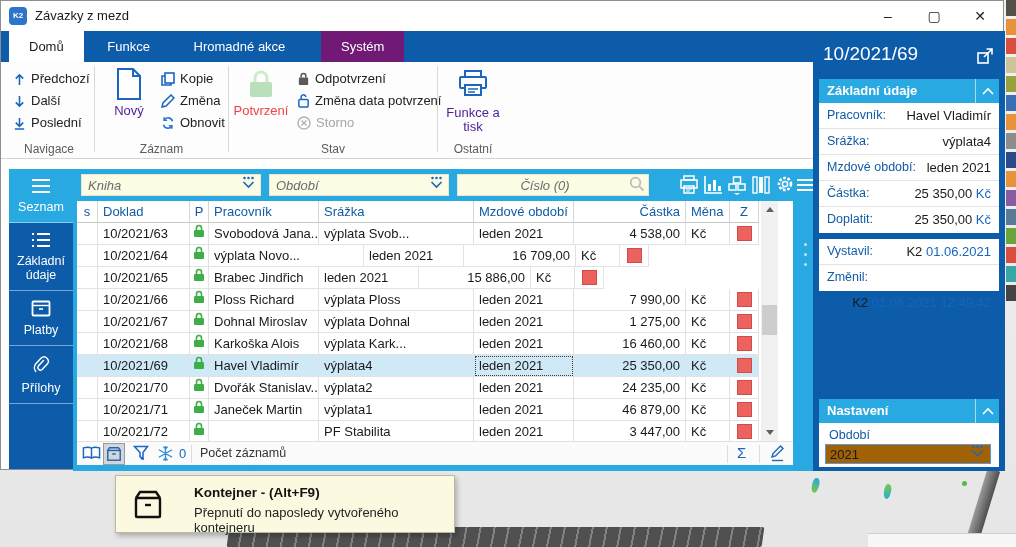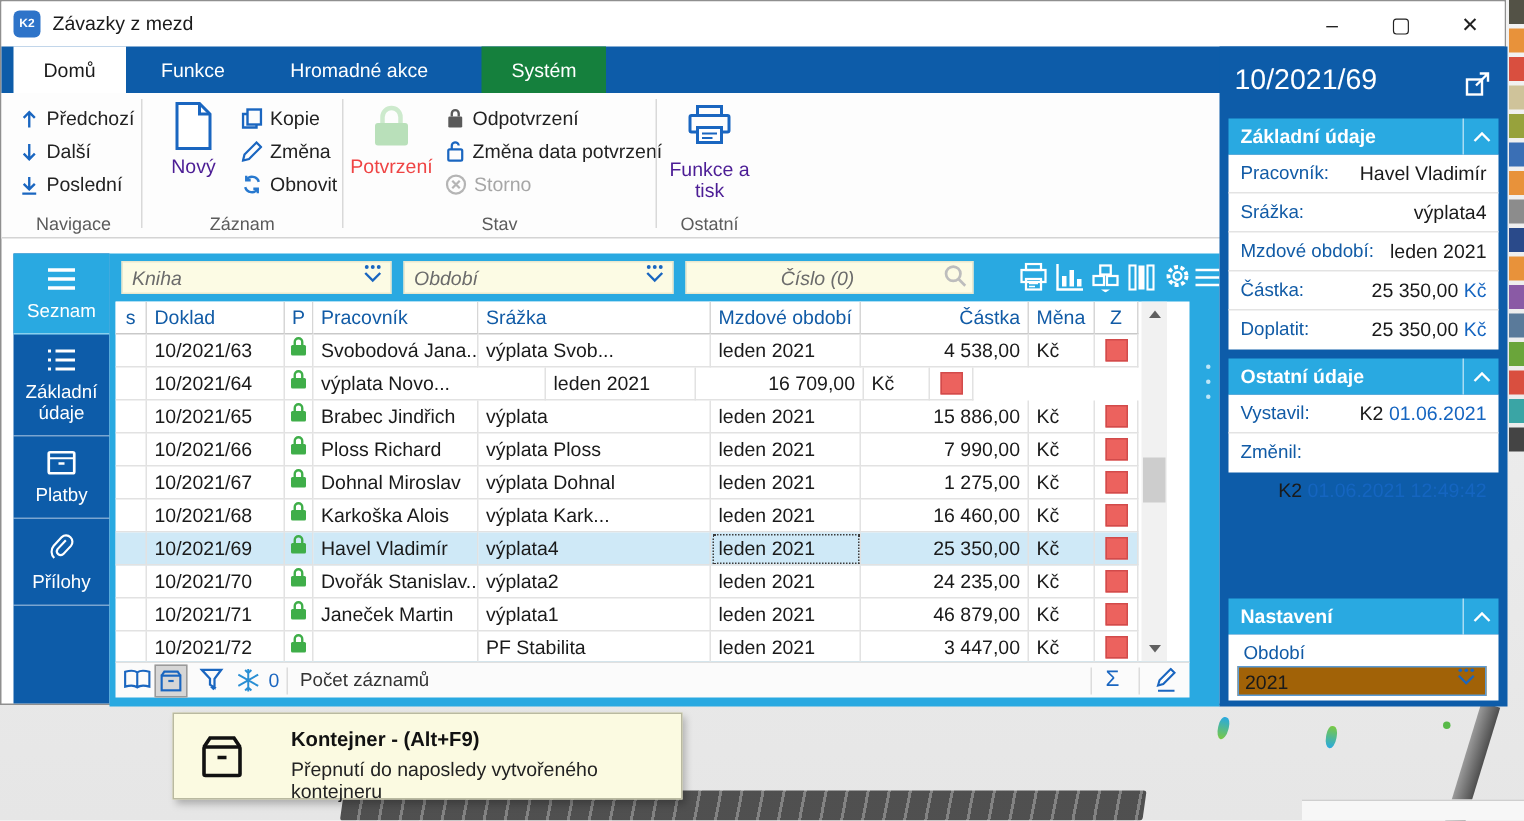--- a/index.html
+++ b/index.html
@@ -29,21 +29,21 @@
   #app-icon { left:8px; top:6px; width:18px; height:18px; background:#2e74c9; border-radius:4px;
               color:#fff; font-size:8px; font-weight:bold; text-align:center; line-height:18px; }
   #title-text { left:34px; top:0; line-height:30px; color:#1a1a1a; }
   .winbtn { top:0; width:46px; height:30px; text-align:center; line-height:30px; color:#222; font-size:14px; }
   #btn-min { right:92px; } #btn-max { right:46px; } #btn-close { right:0; }
 
   
   #tabsrow { left:0; top:30px; width:1002px; height:31px; background:#0d5ca9; }
   .rtab { display:inline-block; height:31px; line-height:31px; padding:0 20px; color:#fff; vertical-align:top; }
   .rtab.active { background:#fff; color:#1a1a1a; }
-  .rtab.hl { background:#15803d; }
+  .rtab.hl { background:#701a75; }
 
   
   #ribbon { left:0; top:61px; width:1002px; height:97px; background:#fdfdfd; border-bottom:1px solid #d4d4d4; }
   .grp { position:absolute; top:0; height:96px; }
   .gsep { position:absolute; top:4px; height:86px; width:1px; background:#d9d9d9; }
   .gcaption { position:absolute; bottom:2px; left:0; width:100%; text-align:center; font-size:12px; color:#5c5c5c; }
   .smallitem { position:absolute; height:20px; line-height:20px; color:#222; white-space:nowrap; }
   .smallitem svg { vertical-align:-3px; margin-right:5px; }
   .smallitem.disabled { color:#a6a6a6; }
   .bigbtn { position:absolute; top:2px; width:56px; height:74px; text-align:center; color:#4c1d95; }
@@ -378,21 +378,20 @@
               </div>
             </div>
             <div class="trow">
               <div class="tcell al-c" style="width: 21px;"></div>
               <div class="tcell " style="width: 92px;">10/2021/65</div>
               <div class="tcell al-c" style="width: 19px;"><svg width="12" height="14" viewBox="0 0 12 14">
                   <rect x="1" y="6" width="10" height="7" rx="1" fill="#3fae49"></rect>
                   <path d="M3.5 6V4a2.5 2.5 0 0 1 5 0v2" fill="none" stroke="#3fae49" stroke-width="1.6"></path>
                 </svg></div>
               <div class="tcell " style="width: 110px;">Brabec Jindřich</div>
-              <div class="tcell " style="width: 155px;">výplata</div>
               <div class="tcell " style="width: 100px;">leden 2021</div>
               <div class="tcell al-r" style="width: 112px;">15 886,00</div>
               <div class="tcell " style="width: 44px;">Kč</div>
               <div class="tcell al-c" style="width: 29px;">
                 <div class="zbox"></div>
               </div>
             </div>
             <div class="trow">
               <div class="tcell al-c" style="width: 21px;"></div>
               <div class="tcell " style="width: 92px;">10/2021/66</div>
@@ -581,25 +580,20 @@
               <span class="pval">25 350,00 <span class="punit">Kč</span></span>
             </div>
             <div class="prow">
               <span class="plabel">Doplatit:</span>
               <span class="pval">25 350,00 <span class="punit">Kč</span></span>
             </div>
           </div>
       </div>
 
       <div class="card" style="top:208px">
-        <div class="chead"><span>Ostatní údaje</span>
-          <span class="chev"><svg width="12" height="8" viewBox="0 0 12 8">
-                <path d="M1 7l5-5 5 5" fill="none" stroke="#fff" stroke-width="1.6"></path>
-              </svg></span>
-        </div>
         <div class="cbody" id="other-body">
             <div class="prow">
               <span class="plabel">Vystavil:</span>
               <span class="pval">K2 <span class="punit">01.06.2021</span></span>
             </div>
             <div class="prow">
               <span class="plabel">Změnil:</span>
               <span class="pval">K2 <span class="punit">01.06.2021 12:49:42</span></span>
             </div>
           </div>

